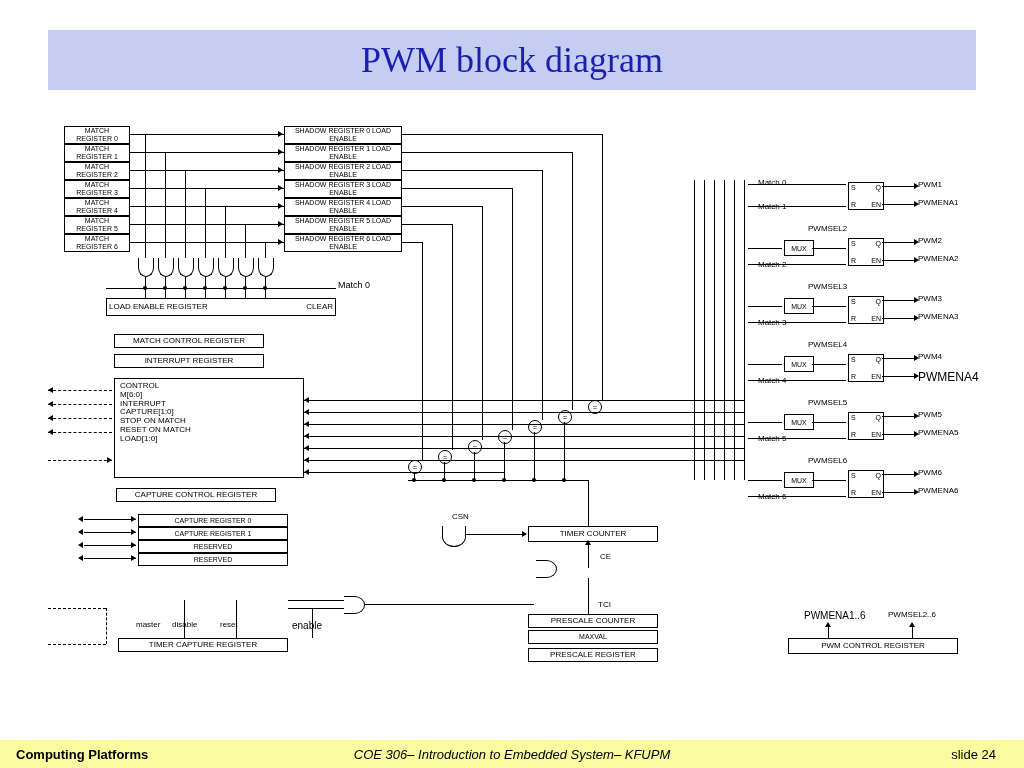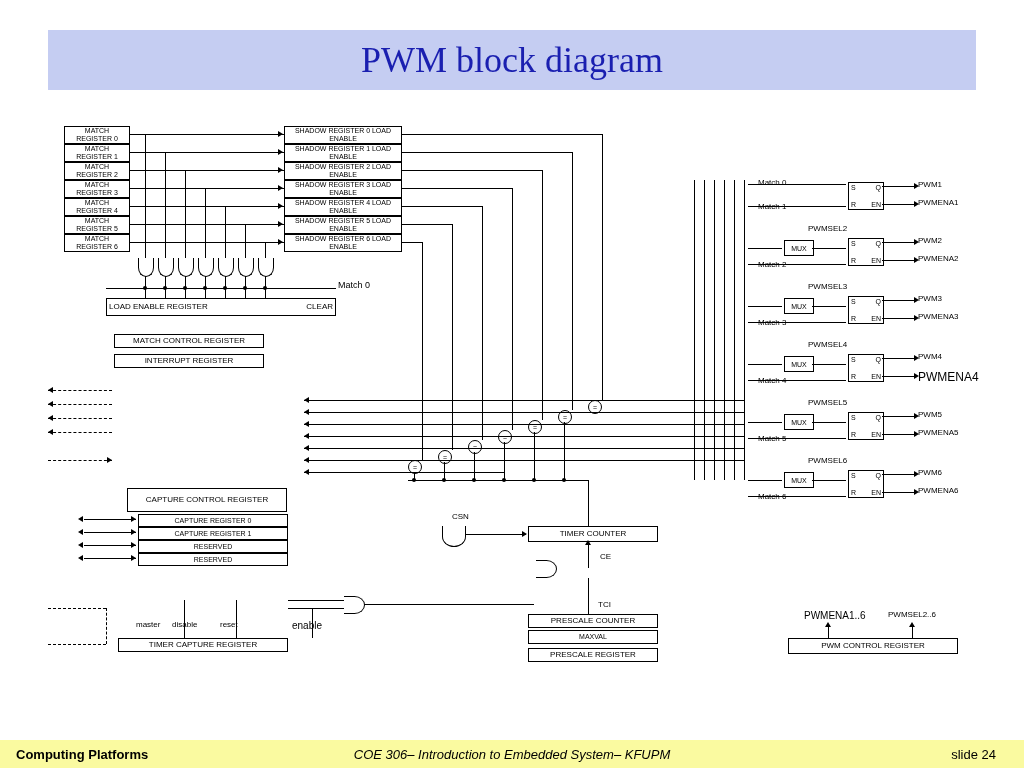--- a/index.html
+++ b/index.html
@@ -106,33 +106,42 @@
   <span class="lbl" style="left:290px;top:160px">Match 0</span>
 
   <div class="blk" style="left:58px;top:178px;width:230px;height:18px;justify-content:space-between">
     <span>LOAD ENABLE REGISTER</span>
     <span>CLEAR</span>
   </div>
 
   <div class="blk" style="left:66px;top:214px;width:150px;height:14px">MATCH CONTROL REGISTER</div>
   <div class="blk" style="left:66px;top:234px;width:150px;height:14px">INTERRUPT REGISTER</div>
 
+  <div class="blk" style="left:66px;top:258px;width:190px;height:100px;align-items:flex-start;justify-content:flex-start;flex-direction:column;text-align:left;padding:3px 5px">
+    <div>CONTROL</div>
+    <div>M[6:0]</div>
+    <div>INTERRUPT</div>
+    <div>CAPTURE[1:0]</div>
+    <div>STOP ON MATCH</div>
+    <div>RESET ON MATCH</div>
+    <div>LOAD[1:0]</div>
+  </div>
 
   <div class="line dash" style="left:0px;top:270px;width:64px"></div>
   <div class="line dash" style="left:0px;top:284px;width:64px"></div>
   <div class="line dash" style="left:0px;top:298px;width:64px"></div>
   <div class="line dash" style="left:0px;top:312px;width:64px"></div>
   <div class="line dash" style="left:0px;top:340px;width:64px"></div>
   <div class="arrow-l" style="left:0px;top:267px"></div>
   <div class="arrow-l" style="left:0px;top:281px"></div>
   <div class="arrow-l" style="left:0px;top:295px"></div>
   <div class="arrow-l" style="left:0px;top:309px"></div>
   <div class="arrow-r" style="left:59px;top:337px"></div>
 
-  <div class="blk" style="left:79px;top:368px;width:160px;height:24px">CAPTURE CONTROL REGISTER</div>
+  <div class="blk" style="left:68px;top:368px;width:160px;height:14px">CAPTURE CONTROL REGISTER</div>
 
   <div class="blk tiny" style="left:90px;top:394px;width:150px;height:13px">CAPTURE REGISTER 0</div>
   <div class="blk tiny" style="left:90px;top:407px;width:150px;height:13px">CAPTURE REGISTER 1</div>
   <div class="blk tiny" style="left:90px;top:420px;width:150px;height:13px">RESERVED</div>
   <div class="blk tiny" style="left:90px;top:433px;width:150px;height:13px">RESERVED</div>
 
   <div class="arrow-r" style="left:83px;top:396px"></div>
   <div class="arrow-r" style="left:83px;top:409px"></div>
   <div class="arrow-r" style="left:83px;top:422px"></div>
   <div class="arrow-r" style="left:83px;top:435px"></div>

